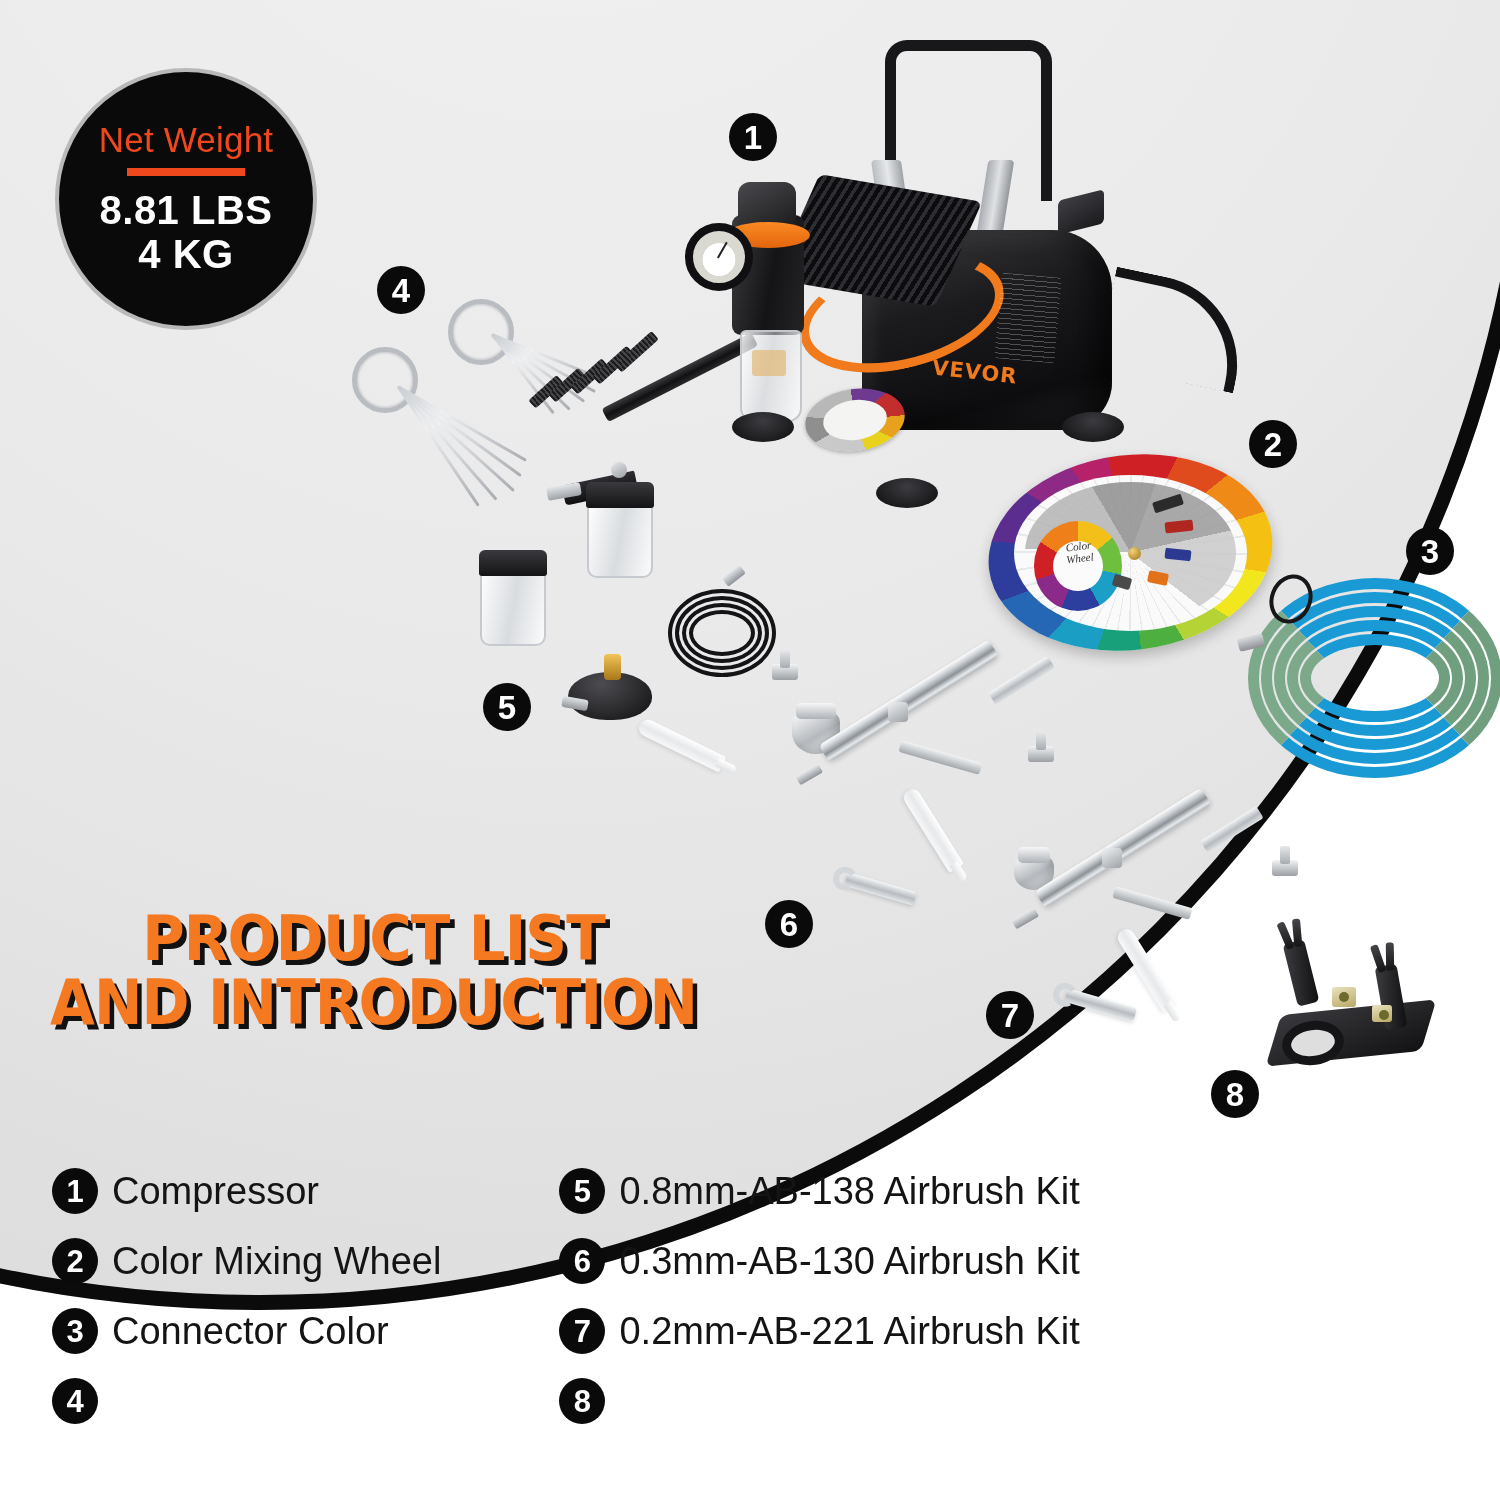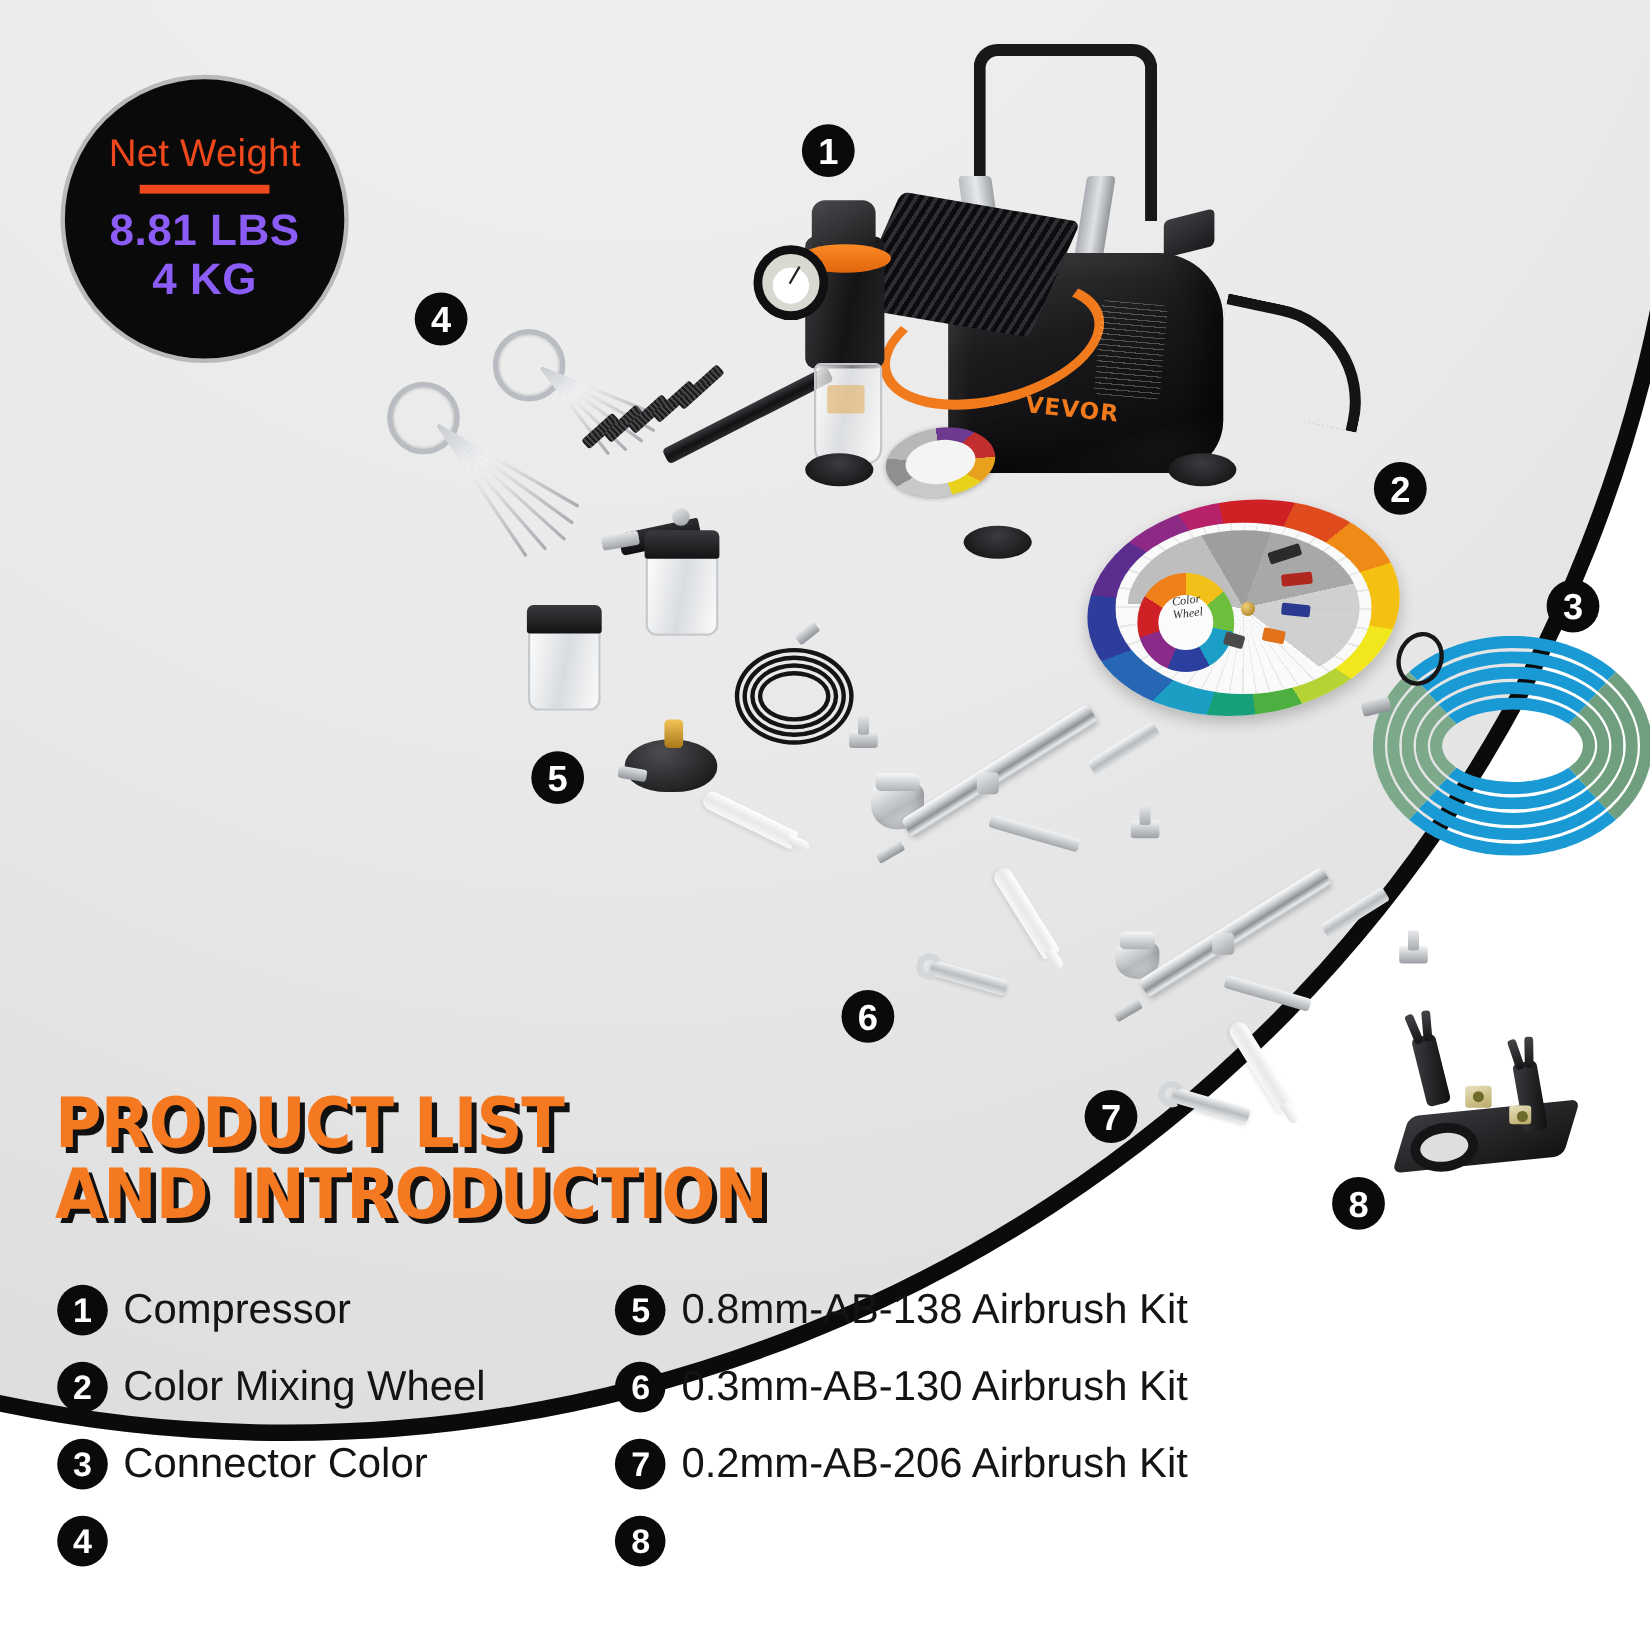--- a/index.html
+++ b/index.html
@@ -40,27 +40,27 @@
     box-sizing:border-box;
     display:flex;flex-direction:column;align-items:center;justify-content:center;
     z-index:6;
   }
   .wb-title{
     color:#f0481d;font-size:35px;font-weight:400;letter-spacing:.2px;
     line-height:1;margin-bottom:11px;
   }
   .wb-rule{width:118px;height:8px;background:#f0481d;margin-bottom:13px;}
   .wb-line{
-    color:#8b5cf6;font-size:40px;font-weight:bold;line-height:1.08;
+    color:#ffffff;font-size:40px;font-weight:bold;line-height:1.08;
     letter-spacing:.5px;
   }
 
   
   .headline{
-    position:absolute;left:50px;top:990px;z-index:7;
+    position:absolute;left:50px;top:907px;z-index:7;text-align:center;
   }
   .headline div{
     font-family:"DejaVu Sans",sans-serif;
     font-size:63px;font-weight:bold;color:#f57920;
     line-height:1.02;letter-spacing:-1px;
     transform:scaleX(.92);transform-origin:left center;
     text-shadow:5px 5px 0 #111111;
     white-space:nowrap;
   }
 
@@ -637,21 +637,21 @@
       <div class="legend-item">
         <div class="badge-num">5</div>
         <div class="legend-label">0.8mm-AB-138 Airbrush Kit</div>
       </div>
       <div class="legend-item">
         <div class="badge-num">6</div>
         <div class="legend-label">0.3mm-AB-130 Airbrush Kit</div>
       </div>
       <div class="legend-item">
         <div class="badge-num">7</div>
-        <div class="legend-label">0.2mm-AB-206 Airbrush Kit</div>
+        <div class="legend-label">0.2mm-AB-221 Airbrush Kit</div>
       </div>
       <div class="legend-item">
         <div class="badge-num">8</div>
       </div>
     </div>
   </div>
 
 </div>
 
 </body></html>

